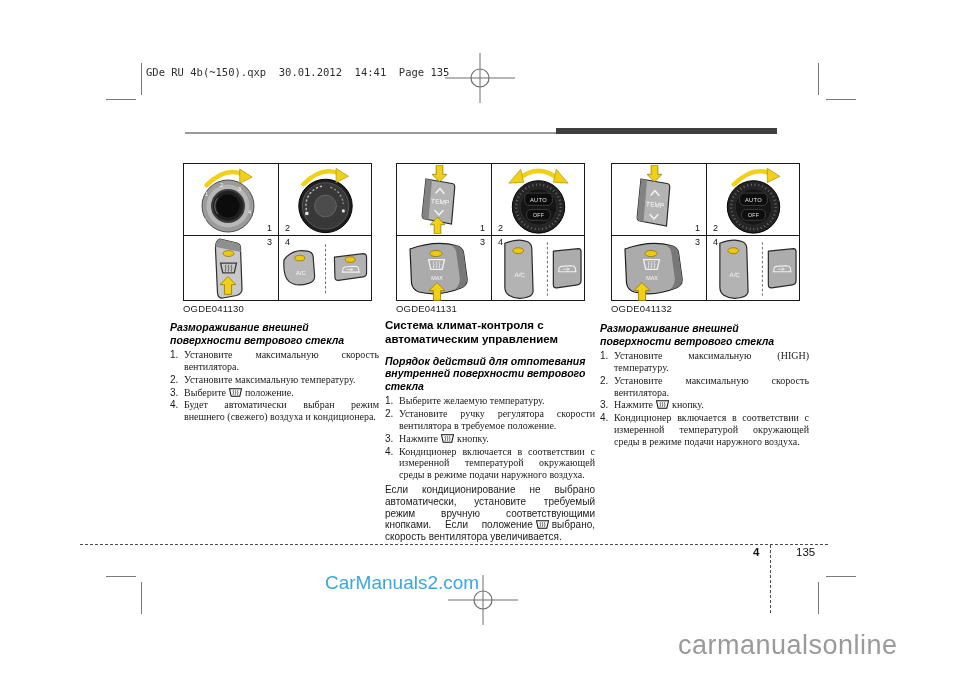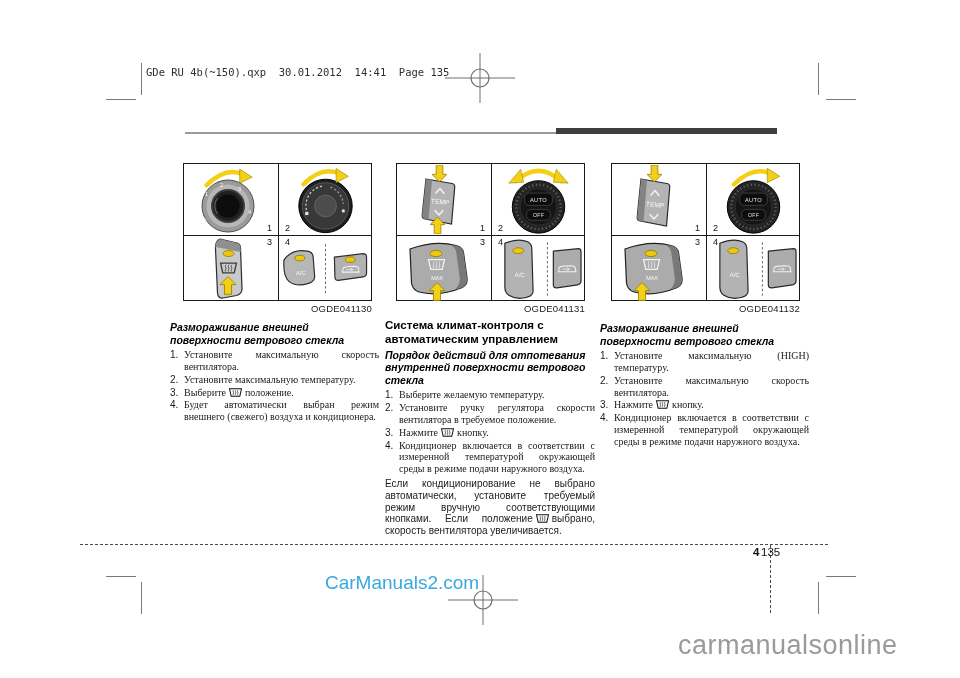--- a/index.html
+++ b/index.html
@@ -24,41 +24,41 @@
   .hline { position:absolute; left:0; top:71px; width:100%; height:1px; background:#191919; }
   .cell { position:absolute; }
   .cell svg { display:block; width:100%; height:100%; }
   .c1 { left:0; top:0; width:94px; height:71px; }
   .c2 { left:95px; top:0; width:93px; height:71px; }
   .c3 { left:0; top:72px; width:94px; height:66px; }
   .c4 { left:95px; top:72px; width:93px; height:66px; }
   .fignum { position:absolute; font-size:9px; line-height:10px; color:#111; background:#fff; padding:0 1px; }
   .fn1 { top:59px; right:98px; } .fn2 { top:59px; left:100px; }
   .fn3 { top:73px; right:98px; } .fn4 { top:73px; left:100px; }
-  .figcap { margin-top:2px; text-align:right; font-size:9.5px; color:#1c1c1c; letter-spacing:.2px; }
+  .figcap { margin-top:2px; font-size:9.5px; color:#1c1c1c; letter-spacing:.2px; }
   
   .tick { font-size:5.5px; fill:#fdfdfd; font-family:"Liberation Sans", sans-serif; }
   .btnlabel { fill:#fafafa; text-anchor:middle; font-family:"Liberation Sans", sans-serif; }
   .knoblabel { fill:#e6e6e6; text-anchor:middle; font-family:"Liberation Sans", sans-serif; letter-spacing:.3px; }
   .chev { stroke:#f2f2f2; stroke-width:1.5; fill:none; stroke-linecap:round; stroke-linejoin:round; }
   .ind { fill:#ecc80e; stroke:#8f7607; stroke-width:.8; }
   
   .col { position:absolute; }
   .ititle { font-size:10.5px; font-weight:bold; font-style:italic; line-height:12.6px; margin-bottom:3px; color:#000; }
-  .bhead  { font-size:11.5px; font-weight:bold; line-height:13.8px; color:#000; margin-bottom:2px; }
+  .bhead  { font-size:11.5px; font-weight:bold; line-height:13.8px; color:#000; margin-bottom:8px; }
   .step { display:flex; align-items:flex-start; margin-top:1px; }
   .snum { flex:0 0 14px; font-size:10px; line-height:11.8px; }
   .stext { display:block; flex:1 1 auto; font-size:10px; line-height:11.8px; text-align:justify;font-family:Liberation Serif, serif; }
   .note { margin-top:3px; font-size:10px; line-height:11.8px; text-align:justify; }
   .dfi { width:15px; height:9px; vertical-align:-1px; margin:0 2px; color:#111; }
   
   .dash-h { position:absolute; left:80px; top:544px; width:748px; border-top:1.5px dashed #4a4a4a; }
   .dash-v { position:absolute; left:770px; top:545px; height:68px; border-left:1.5px dashed #4a4a4a; }
   .chapnum { position:absolute; left:753px; top:546px; font-size:11.5px; font-weight:bold; color:#111; }
-  .pagenum { position:absolute; left:761px; top:546px; font-size:11.5px; color:#111; }
+  .pagenum { position:absolute; left:796px; top:546px; font-size:11.5px; color:#111; }
   .wm-blue { position:absolute; left:325px; top:572px; font-size:19px; color:#3aa8df; }
   .wm-gray { position:absolute; left:678px; top:630px; font-size:27px; color:#9a9a9a; letter-spacing:.5px; }
 </style>
 </head>
 <body>
 
 <div class="page">
 
   <svg width="0" height="0" style="position:absolute" aria-hidden="true">
     <defs>

